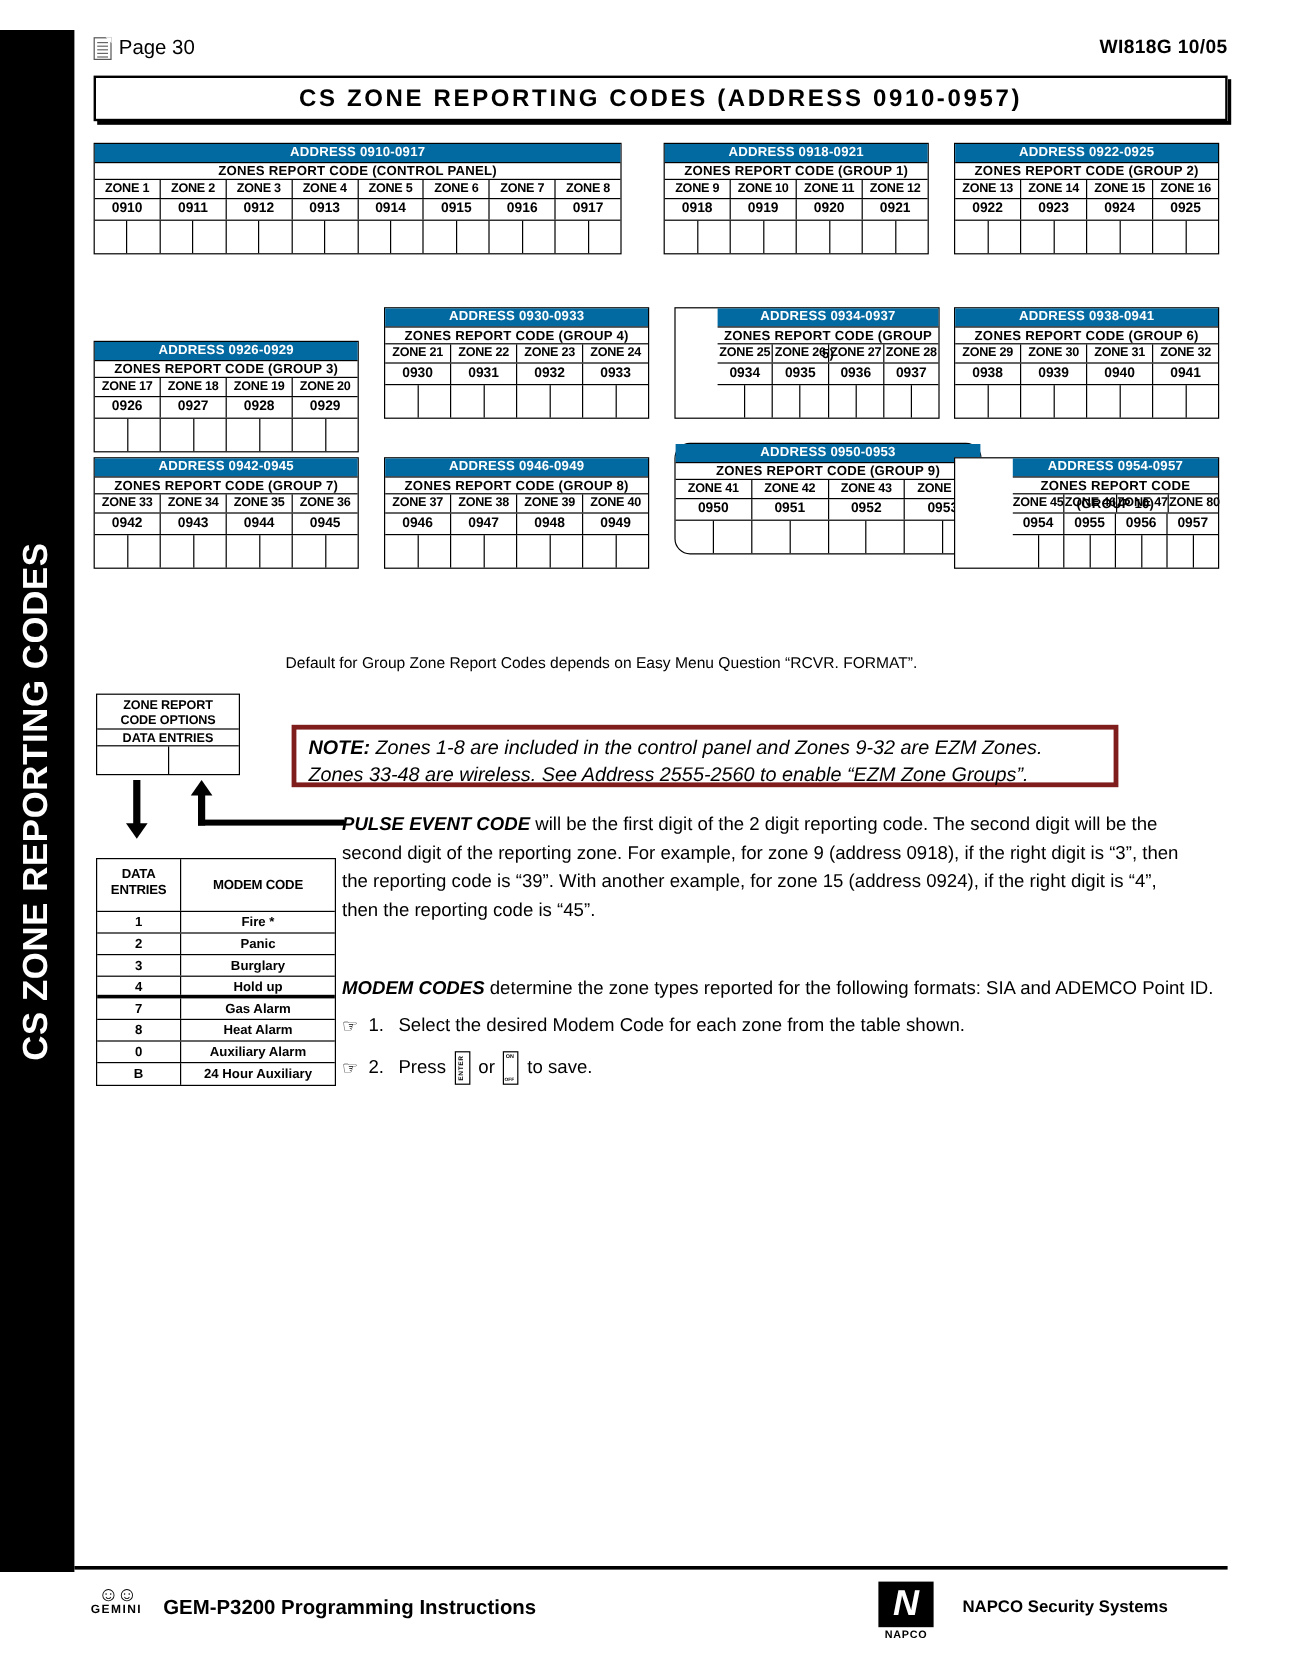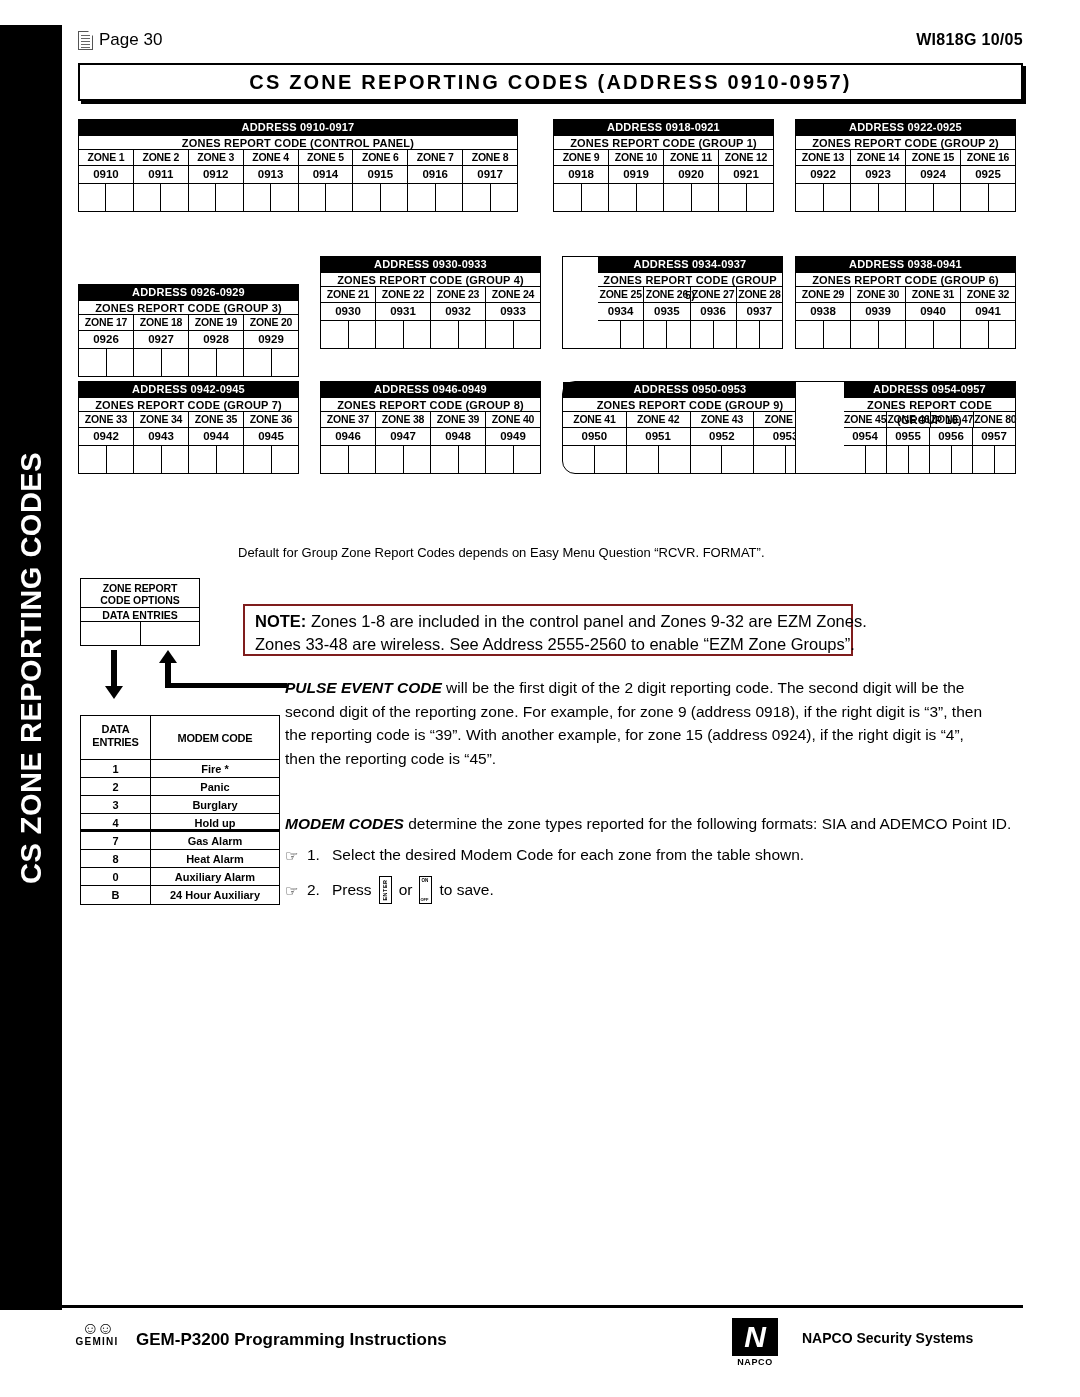--- a/index.html
+++ b/index.html
@@ -67,21 +67,21 @@
     letter-spacing:2.2px;
   }
 
   
   .addr-table {
     position:absolute;
     border:1.5px solid #000;
     background:#fff;
   }
   .at-head {
-    background:#000000; color:#fff;
+    background:#0369a1; color:#fff;
     font-size:11px; font-weight:bold;
     text-align:center;
     height:15px; line-height:15px;
     letter-spacing:0.2px;
   }
   .at-sub {
     font-size:11px; font-weight:bold;
     text-align:center;
     height:15px; line-height:15px;
     border-top:1.5px solid #000;
@@ -124,23 +124,24 @@
 
   
   #default-line {
     position:absolute; left:238px; top:545px;
     font-size:13px;
   }
 
   
   #note-box {
     position:absolute; left:243px; top:604px;
-    width:610px; height:52px;
-    border:2px solid #7f1d1d;
+    width:689px; height:52px;
+    border:4px solid #7f1d1d;
     padding:4px 10px 0 10px;
+    font-style:italic;
   }
   #note-box .nb-line { font-size:16.5px; line-height:23px; white-space:nowrap; }
   #note-label { font-weight:bold; }
 
   
   #legend-box {
     position:absolute; left:80px; top:578px;
     width:120px; height:68px;
     border:1.5px solid #000;
   }
@@ -645,21 +646,21 @@
         <div class="bg">
           <div class="half"></div>
           <div class="half"></div>
         </div>
         <div class="bg">
           <div class="half"></div>
           <div class="half"></div>
         </div>
       </div>
     </div>
-    <div class="addr-table" style="left: 562px; top: 381px; width: 256px; border-radius: 13px;">
+    <div class="addr-table" style="left: 562px; top: 369px; width: 256px; border-radius: 13px;">
       <div class="at-head">ADDRESS 0950-0953</div>
       <div class="at-sub">ZONES REPORT CODE (GROUP 9)</div>
       <div class="at-row at-zones">
         <div class="zc">ZONE 41</div>
         <div class="zc">ZONE 42</div>
         <div class="zc">ZONE 43</div>
         <div class="zc">ZONE 44</div>
       </div>
       <div class="at-row at-addrs">
         <div class="ac">0950</div>

